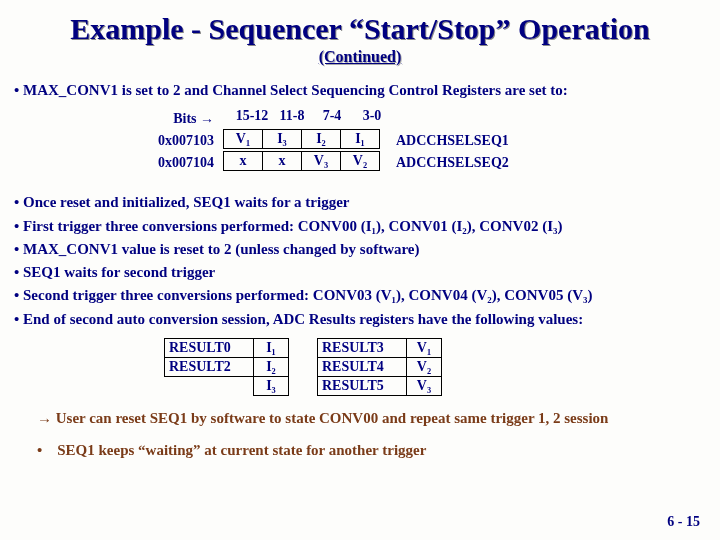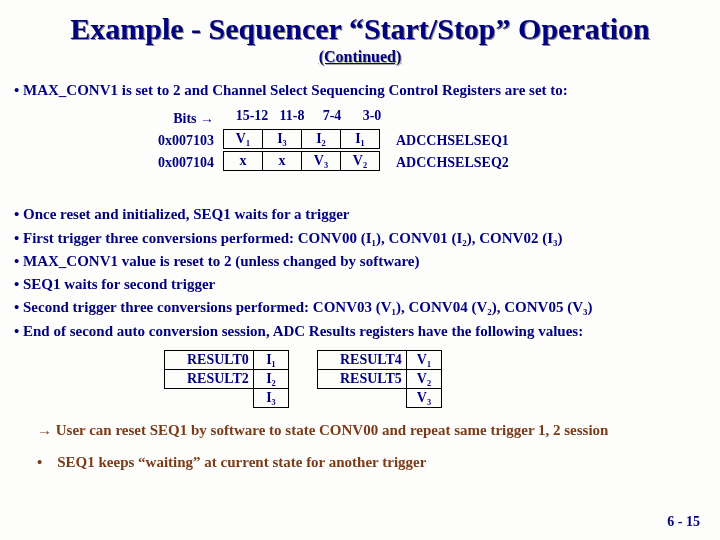--- a/index.html
+++ b/index.html
@@ -26,21 +26,21 @@
     text-decoration: underline;
     margin: 2px 0 14px 0;
     text-shadow: 1px 1px 0 #aaa;
   }
   .bullet-line {
     font-size: 15px;
     font-weight: bold;
     margin: 3px 0;
     line-height: 1.35;
   }
-  .section-gap { margin-top: 30px; }
+  .section-gap { margin-top: 18px; }
   .tbl-wrap1 {
     margin: 8px 0 10px 110px;
     font-weight: bold;
     font-size: 14px;
   }
   .row { display: flex; align-items: flex-start; }
   .lead-col {
     width: 90px;
     text-align: right;
     padding-right: 10px;
@@ -81,21 +81,21 @@
   .pair { display: flex; }
   .col-labels {
     display: flex;
     flex-direction: column;
   }
   .rcell-l {
     width: 90px;
     height: 20px;
     border: 1px solid #000;
     box-sizing: border-box;
-    padding-left: 22px;
+    padding-left: 4px;
     margin-top: -1px;
     display: flex;
     align-items: center;
   }
   .rcell-v {
     width: 36px;
     height: 20px;
     border: 1px solid #000;
     box-sizing: border-box;
     margin-top: -1px;
@@ -177,20 +177,21 @@
       <div class="rcell-l">RESULT0</div>
       <div class="rcell-l">RESULT2</div>
     </div>
     <div class="col-labels">
       <div class="rcell-v">I₁</div>
       <div class="rcell-v">I₂</div>
       <div class="rcell-v">I₃</div>
     </div>
     <div class="gap2"></div>
     <div class="col-labels">
+      <div class="rcell-l">RESULT3</div>
       <div class="rcell-l">RESULT4</div>
       <div class="rcell-l">RESULT5</div>
     </div>
     <div class="col-labels">
       <div class="rcell-v">V₁</div>
       <div class="rcell-v">V₂</div>
       <div class="rcell-v">V₃</div>
     </div>
   </div>
 </div>

